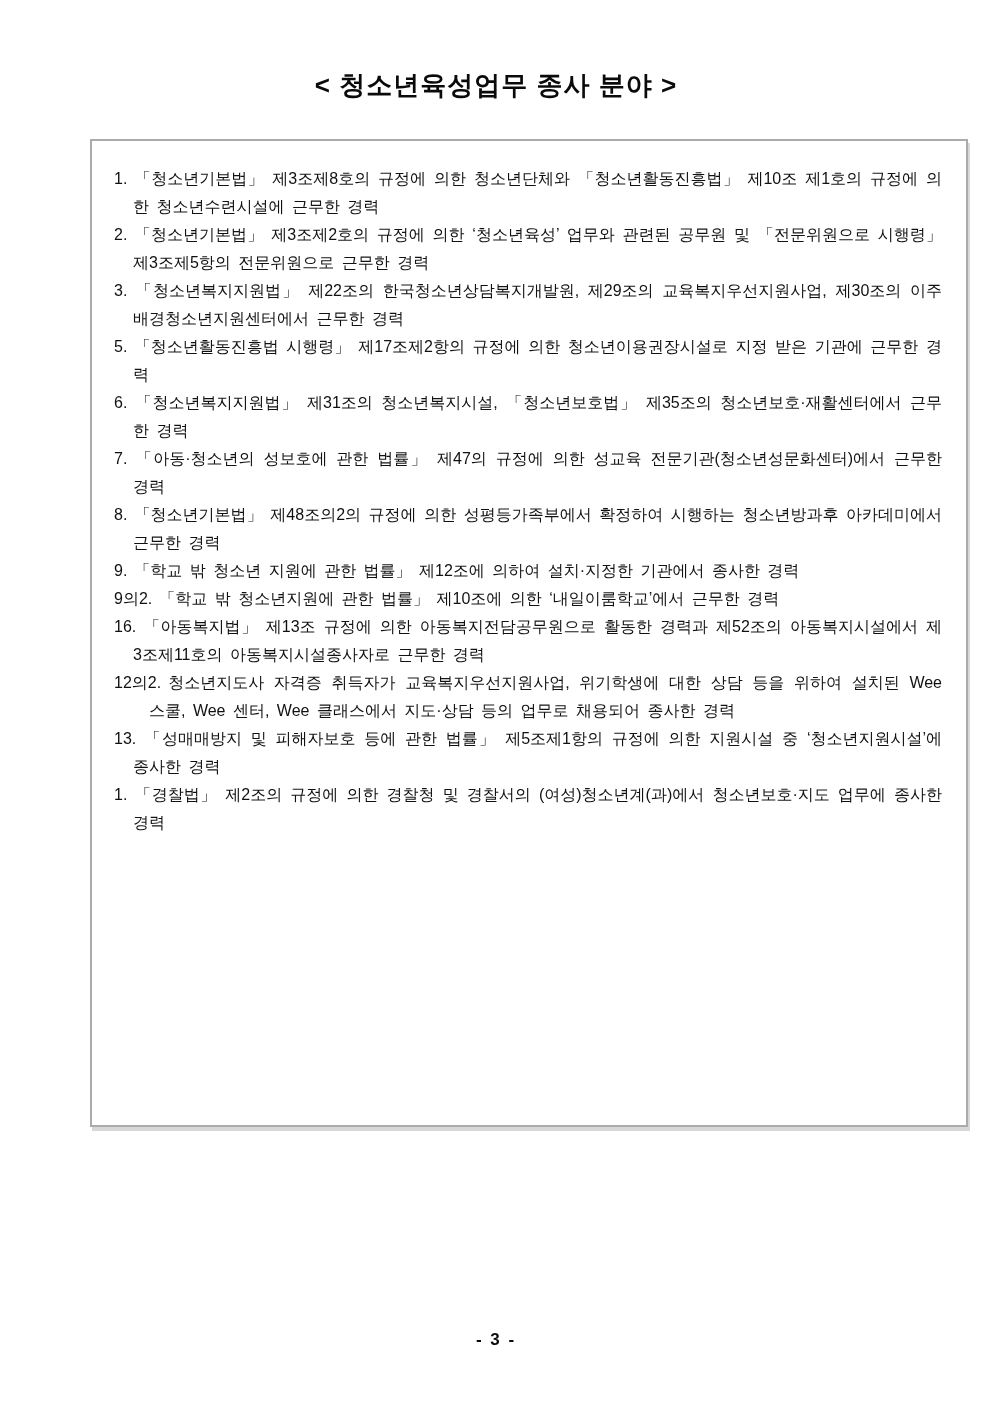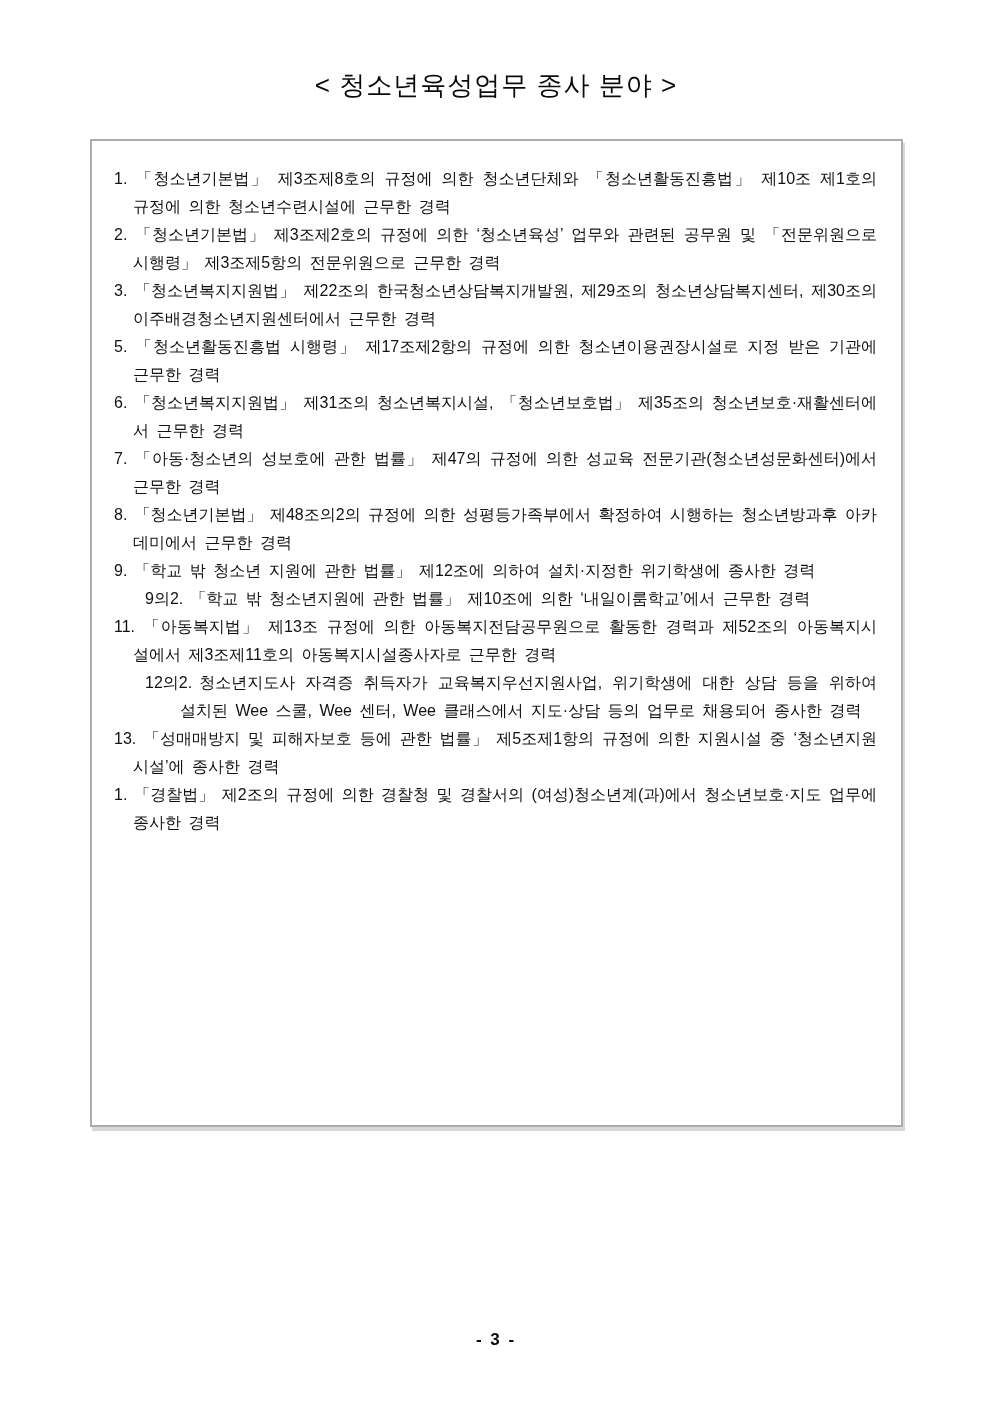--- a/index.html
+++ b/index.html
@@ -15,29 +15,29 @@
     font-family: "Liberation Sans", "DejaVu Sans", sans-serif;
     color: #111111;
   }
   .doc-title {
     position: absolute;
     top: 68px;
     left: 0;
     width: 100%;
     text-align: center;
     font-size: 26px;
-    font-weight: 400;
+    font-weight: 700;
     letter-spacing: 1px;
     color: #0a0a0a;
   }
   .content-box {
     position: absolute;
     left: 90px;
     top: 139px;
-    width: 813px;
+    width: 878px;
     height: 988px;
     box-sizing: border-box;
     background: #ffffff;
     border: 2px solid #ababab;
     box-shadow: 2px 4px 0 #d8d8d8;
     padding: 24px 24px 0 22px;
     overflow: hidden;
   }
   .experience-list {
     font-size: 16px;
@@ -45,21 +45,20 @@
   }
   .item {
     text-align: justify;
     word-spacing: 3px;
     padding-left: 19px;
     text-indent: -19px;
   }
   .item-sub {
     padding-left: 35px;
     text-indent: -35px;
-    margin-left: 31px;
   }
   .marker {
     margin-right: 7px;
   }
   .page-number {
     position: absolute;
     top: 1330px;
     left: 0;
     width: 100%;
     text-align: center;
@@ -74,28 +73,28 @@
 
 <div class="page">
 
   <div class="doc-title">&lt; 청소년육성업무  종사  분야 &gt;</div>
 
   <div class="content-box">
     <div class="experience-list">
 
     <div class="item"><span class="marker">1.</span><span class="text">「청소년기본법」 제3조제8호의 규정에 의한 청소년단체와 「청소년활동진흥법」 제10조 제1호의 규정에 의한 청소년수련시설에 근무한 경력</span></div>
         <div class="item"><span class="marker">2.</span><span class="text">「청소년기본법」 제3조제2호의 규정에 의한 ‘청소년육성’ 업무와 관련된 공무원 및 「전문위원으로 시행령」 제3조제5항의 전문위원으로 근무한 경력</span></div>
-        <div class="item"><span class="marker">3.</span><span class="text">「청소년복지지원법」 제22조의 한국청소년상담복지개발원, 제29조의 청소년상담복지센터, 제30조의 이주배경청소년지원센터에서 근무한 경력</span></div>
+        <div class="item"><span class="marker">3.</span><span class="text">「청소년복지지원법」 제22조의 한국청소년상담복지개발원, 제29조의 교육복지우선지원사업, 제30조의 이주배경청소년지원센터에서 근무한 경력</span></div>
         <div class="item"><span class="marker">5.</span><span class="text">「청소년활동진흥법 시행령」 제17조제2항의 규정에 의한 청소년이용권장시설로 지정 받은 기관에 근무한 경력</span></div>
         <div class="item"><span class="marker">6.</span><span class="text">「청소년복지지원법」 제31조의 청소년복지시설, 「청소년보호법」 제35조의 청소년보호·재활센터에서 근무한 경력</span></div>
         <div class="item"><span class="marker">7.</span><span class="text">「아동·청소년의 성보호에 관한 법률」 제47의 규정에 의한 성교육 전문기관(청소년성문화센터)에서 근무한 경력</span></div>
         <div class="item"><span class="marker">8.</span><span class="text">「청소년기본법」 제48조의2의 규정에 의한 성평등가족부에서 확정하여 시행하는 청소년방과후 아카데미에서 근무한 경력</span></div>
-        <div class="item"><span class="marker">9.</span><span class="text">「학교 밖 청소년 지원에 관한 법률」 제12조에 의하여 설치·지정한 위기학생에 종사한 경력</span></div>
+        <div class="item"><span class="marker">9.</span><span class="text">「학교 밖 청소년 지원에 관한 법률」 제12조에 의하여 설치·지정한 기관에서 종사한 경력</span></div>
         <div class="item item-sub"><span class="marker">9의2.</span><span class="text">「학교 밖 청소년지원에 관한 법률」 제10조에 의한 ‘내일이룸학교’에서 근무한 경력</span></div>
-        <div class="item"><span class="marker">11.</span><span class="text">「아동복지법」 제13조 규정에 의한 아동복지전담공무원으로 활동한 경력과 제52조의 아동복지시설에서 제3조제11호의 아동복지시설종사자로 근무한 경력</span></div>
+        <div class="item"><span class="marker">16.</span><span class="text">「아동복지법」 제13조 규정에 의한 아동복지전담공무원으로 활동한 경력과 제52조의 아동복지시설에서 제3조제11호의 아동복지시설종사자로 근무한 경력</span></div>
         <div class="item item-sub"><span class="marker">12의2.</span><span class="text">청소년지도사 자격증 취득자가 교육복지우선지원사업, 위기학생에 대한 상담 등을 위하여 설치된 Wee 스쿨, Wee 센터, Wee 클래스에서 지도·상담 등의 업무로 채용되어 종사한 경력</span></div>
         <div class="item"><span class="marker">13.</span><span class="text">「성매매방지 및 피해자보호 등에 관한 법률」 제5조제1항의 규정에 의한 지원시설 중 ‘청소년지원시설’에 종사한 경력</span></div>
         <div class="item"><span class="marker">1.</span><span class="text">「경찰법」 제2조의 규정에 의한 경찰청 및 경찰서의 (여성)청소년계(과)에서 청소년보호·지도 업무에 종사한 경력</span></div>
       </div>
   </div>
 
   <div class="page-number">- 3 -</div>
 
 </div>
 

